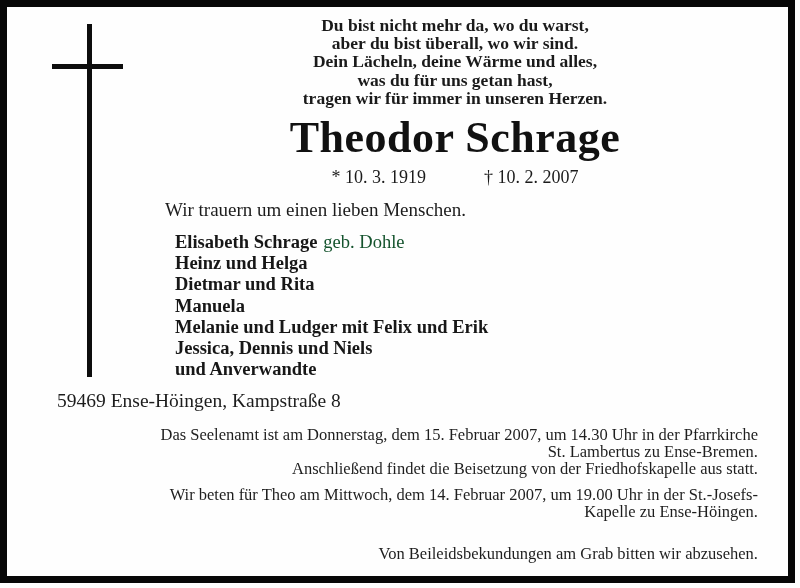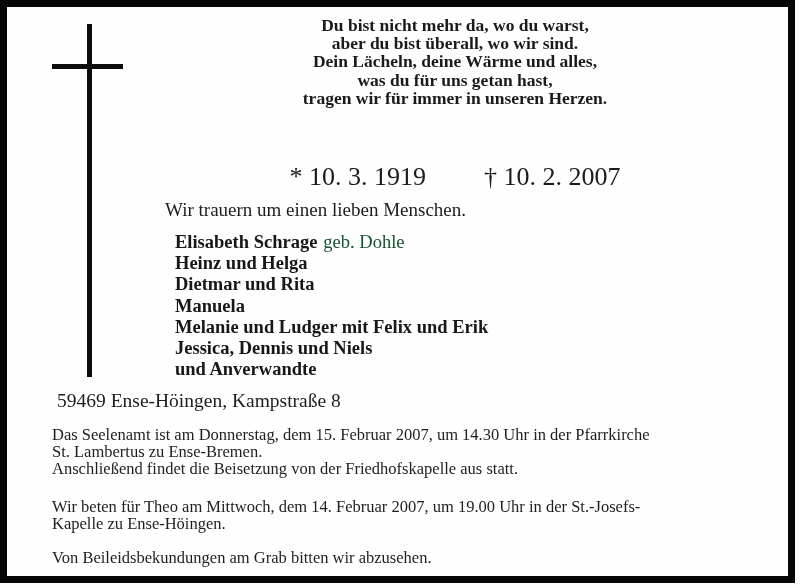--- a/index.html
+++ b/index.html
@@ -54,21 +54,21 @@
     font-weight: bold;
     line-height: 48px;
     letter-spacing: 0.5px;
     color: #111111;
   }
   .dates-row {
     top: 166px;
     display: flex;
     justify-content: center;
     gap: 58px;
-    font-size: 26px;
+    font-size: 18px;
     line-height: 22px;
     color: #1b1b1b;
   }
   .mourning {
     position: absolute;
     left: 165px; top: 199px;
     font-size: 19px;
     line-height: 22px;
   }
   .family {
@@ -86,46 +86,48 @@
     font-size: 19.5px;
     line-height: 23px;
   }
   .paragraphs {
     position: absolute;
     left: 52px; top: 426px;
     width: 706px;
     font-size: 16.5px;
     line-height: 17.2px;
     color: #1e1e1e;
+    text-align: right;
   }
   .paragraphs p {
     margin: 0;
     white-space: pre-line;
   }
-  .paragraphs p + p { margin-top: 20px; }
-  .paragraphs p.gap-lg { margin-top: 17px; }
+  .paragraphs p + p { margin-top: 8px; }
+  .paragraphs p.gap-lg { margin-top: 25px; }
 </style>
 </head>
 <body>
 
 <div class="page">
 
   <div class="frame"></div>
 
   <div class="cross">
     <div class="cross-v"></div>
     <div class="cross-h"></div>
   </div>
 
   <div class="center-col poem">Du bist nicht mehr da, wo du warst,
 aber du bist überall, wo wir sind.
 Dein Lächeln, deine Wärme und alles,
 was du für uns getan hast,
 tragen wir für immer in unseren Herzen.</div>
 
+  <div class="center-col deceased-name">Theodor Schrage</div>
 
   <div class="center-col dates-row">
     <span>* 10. 3. 1919</span>
     <span>† 10. 2. 2007</span>
   </div>
 
   <div class="mourning">Wir trauern um einen lieben Menschen.</div>
 
   <div class="family">
     <div>

